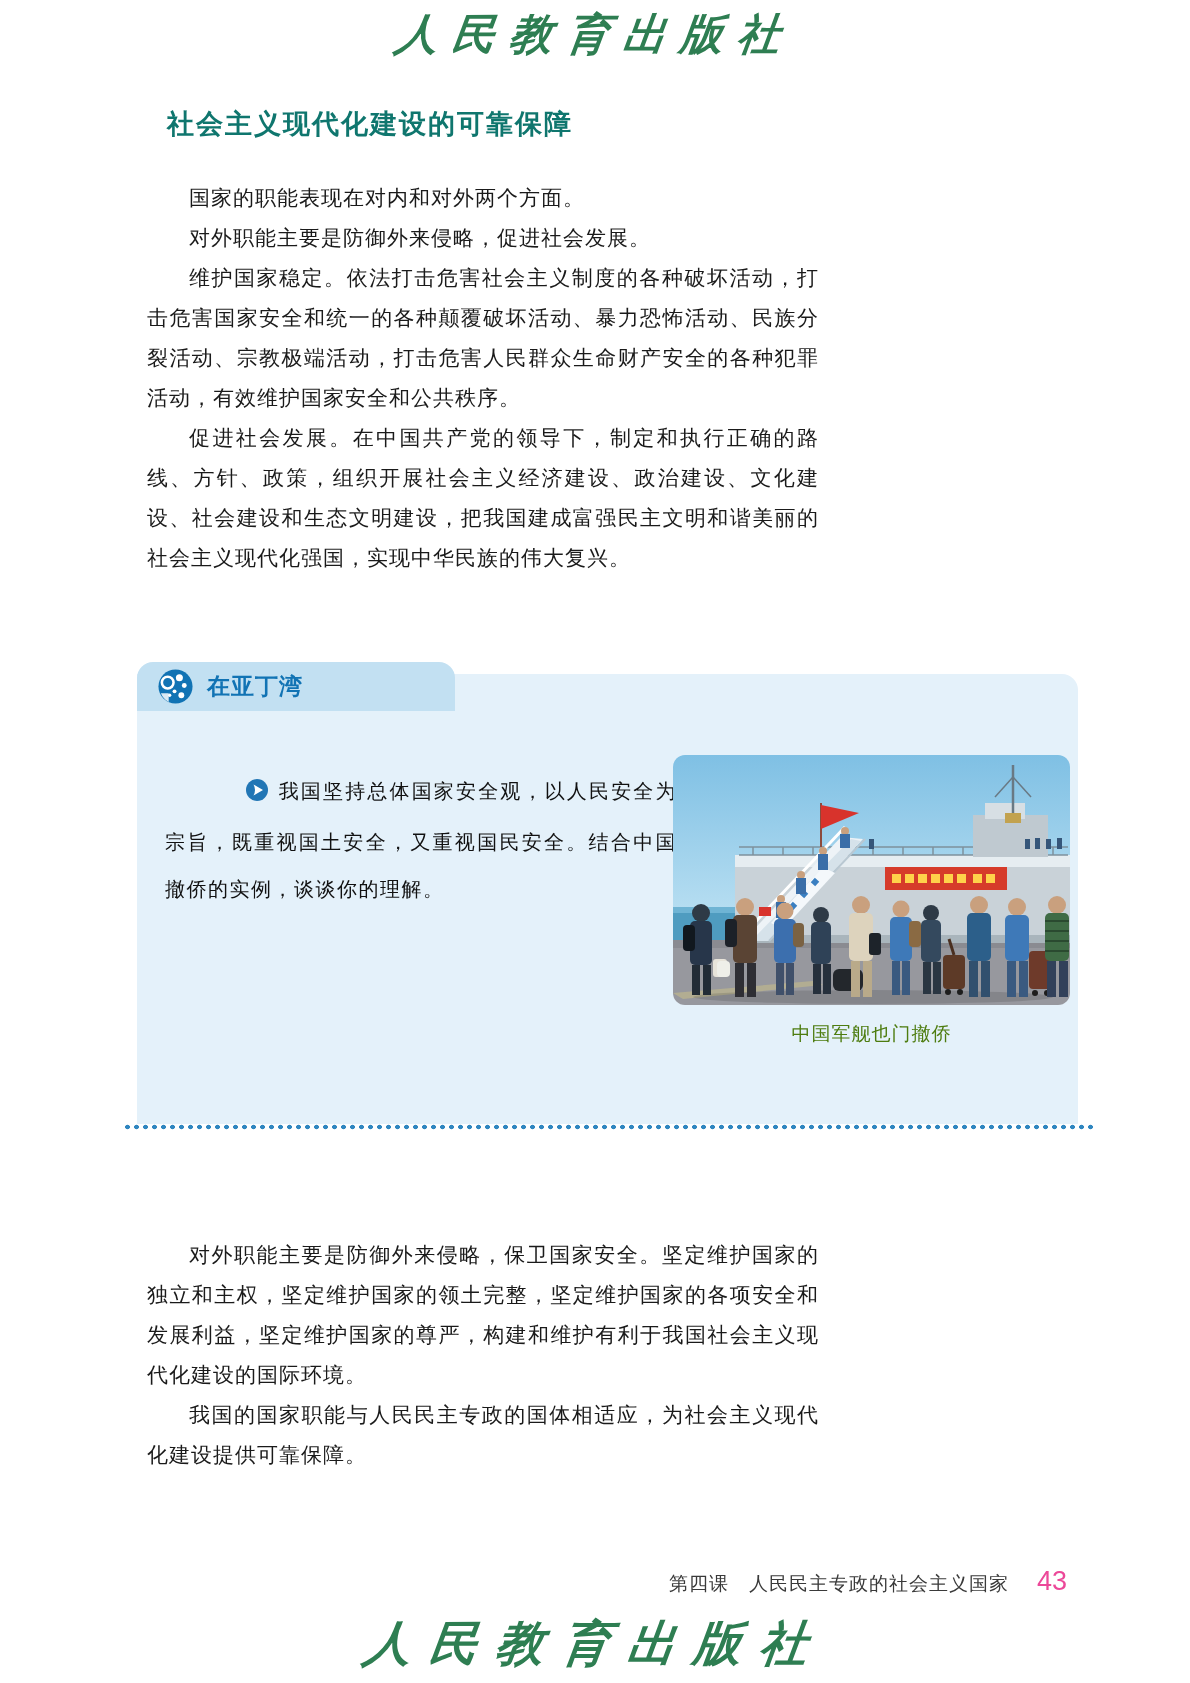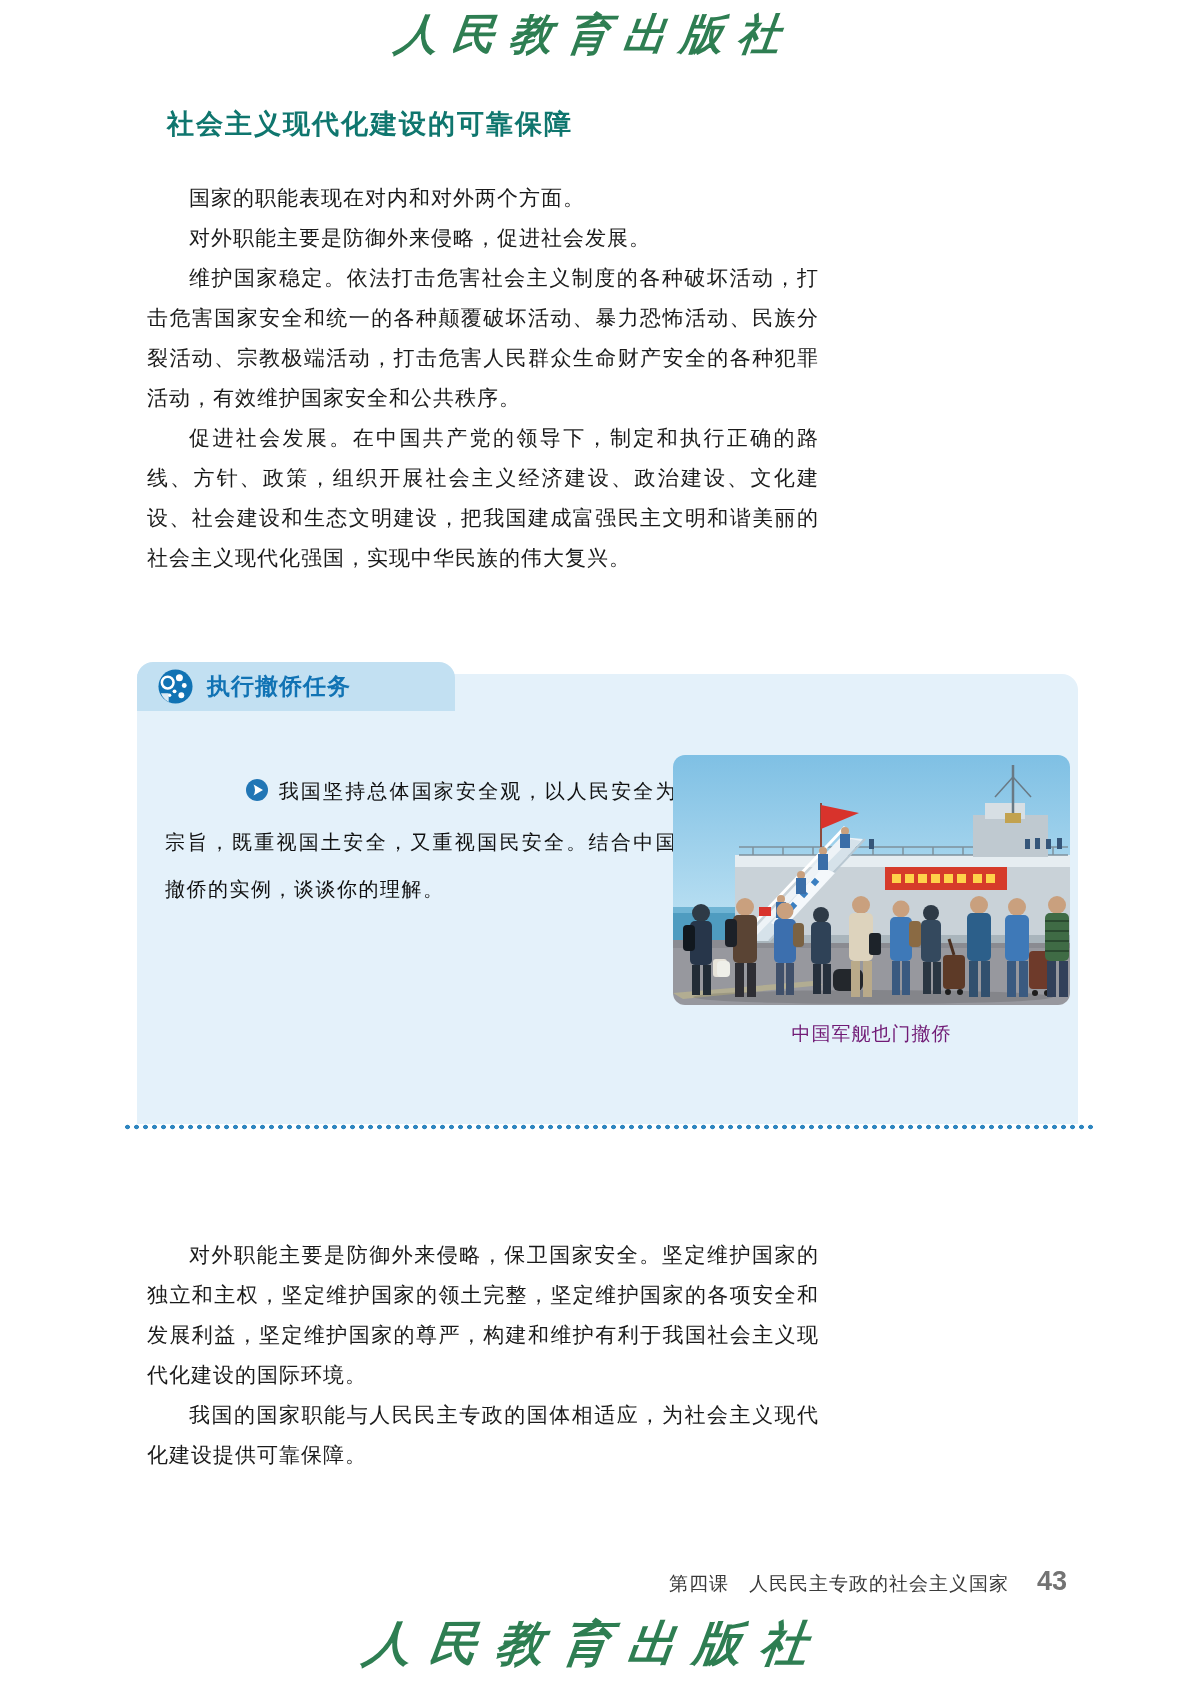--- a/index.html
+++ b/index.html
@@ -81,40 +81,40 @@
     color:#111111;
   }
   .bullet-icon{display:inline-block;vertical-align:-4px;margin-right:9px;}
   .photo-col{position:absolute;left:536px;top:81px;width:397px;}
   .photo-frame{
     width:397px;height:250px;border-radius:12px;overflow:hidden;
     display:block;
   }
   .photo-caption{
     margin-top:16px;text-align:center;
-    font-size:19px;color:#701a75;letter-spacing:1px;
+    font-size:19px;color:#4d7c0f;letter-spacing:1px;
     font-family:"Liberation Serif","DejaVu Serif",serif;
   }
   .dotted-sep{
     position:absolute;left:-14px;top:462px;
     width:972px;height:6px;
     background-image:radial-gradient(circle,#2f86c0 2.1px,rgba(0,0,0,0) 2.6px);
     background-size:9px 6px;background-repeat:repeat-x;
   }
   
   .footer{
     position:absolute;top:1566px;right:123px;
     display:flex;align-items:baseline;gap:28px;
   }
   .footer-chapter{
     font-size:19px;color:#3a3a3a;letter-spacing:1px;
     font-family:Liberation Serif, serif;
   }
   .footer-page{
-    font-size:27px;font-weight:bold;color:#737373;
+    font-size:27px;font-weight:normal;color:#ec4899;
     font-family:"Liberation Sans","DejaVu Sans",sans-serif;
     text-align:center;
   }
 </style>
 </head>
 <body>
 
 <div class="page">
 
   <div class="logo logo-top">人民教育出版社</div>
@@ -133,21 +133,21 @@
       <svg width="37" height="37" viewBox="0 0 38 38">
         <circle cx="19" cy="19" r="17.5" fill="#1173b4"></circle>
         <circle cx="11" cy="15" r="6" fill="none" stroke="#ffffff" stroke-width="2.6"></circle>
         <circle cx="23" cy="10" r="3.6" fill="#ffffff"></circle>
         <circle cx="28" cy="18" r="2.5" fill="#ffffff"></circle>
         <circle cx="18" cy="24" r="2" fill="#ffffff"></circle>
         <circle cx="25" cy="28" r="3" fill="#ffffff"></circle>
         <circle cx="13" cy="28" r="1.7" fill="#ffffff"></circle>
         <path d="M4 26 A17.5 17.5 0 0 0 12 35 L12 26 Z" fill="#ffffff" opacity="0.85"></path>
       </svg>
-      <span class="explore-title">执行撤侨任务</span>
+      <span class="explore-title">在亚丁湾</span>
     </div>
 
     <div class="box-body">
 
       <p class="question"><span class="bullet-icon"><svg width="24" height="24" viewBox="0 0 24 24">
               <circle cx="12" cy="12" r="11" fill="#2176b5"></circle>
               <path d="M8.5 6.5 L18 12 L8.5 17.5 Q11.5 12 8.5 6.5 Z" fill="#ffffff"></path>
             </svg></span><span>我国坚持总体国家安全观，以人民安全为宗旨，既重视国土安全，又重视国民安全。结合中国撤侨的实例，谈谈你的理解。</span></p>
 
       <div class="photo-col">

